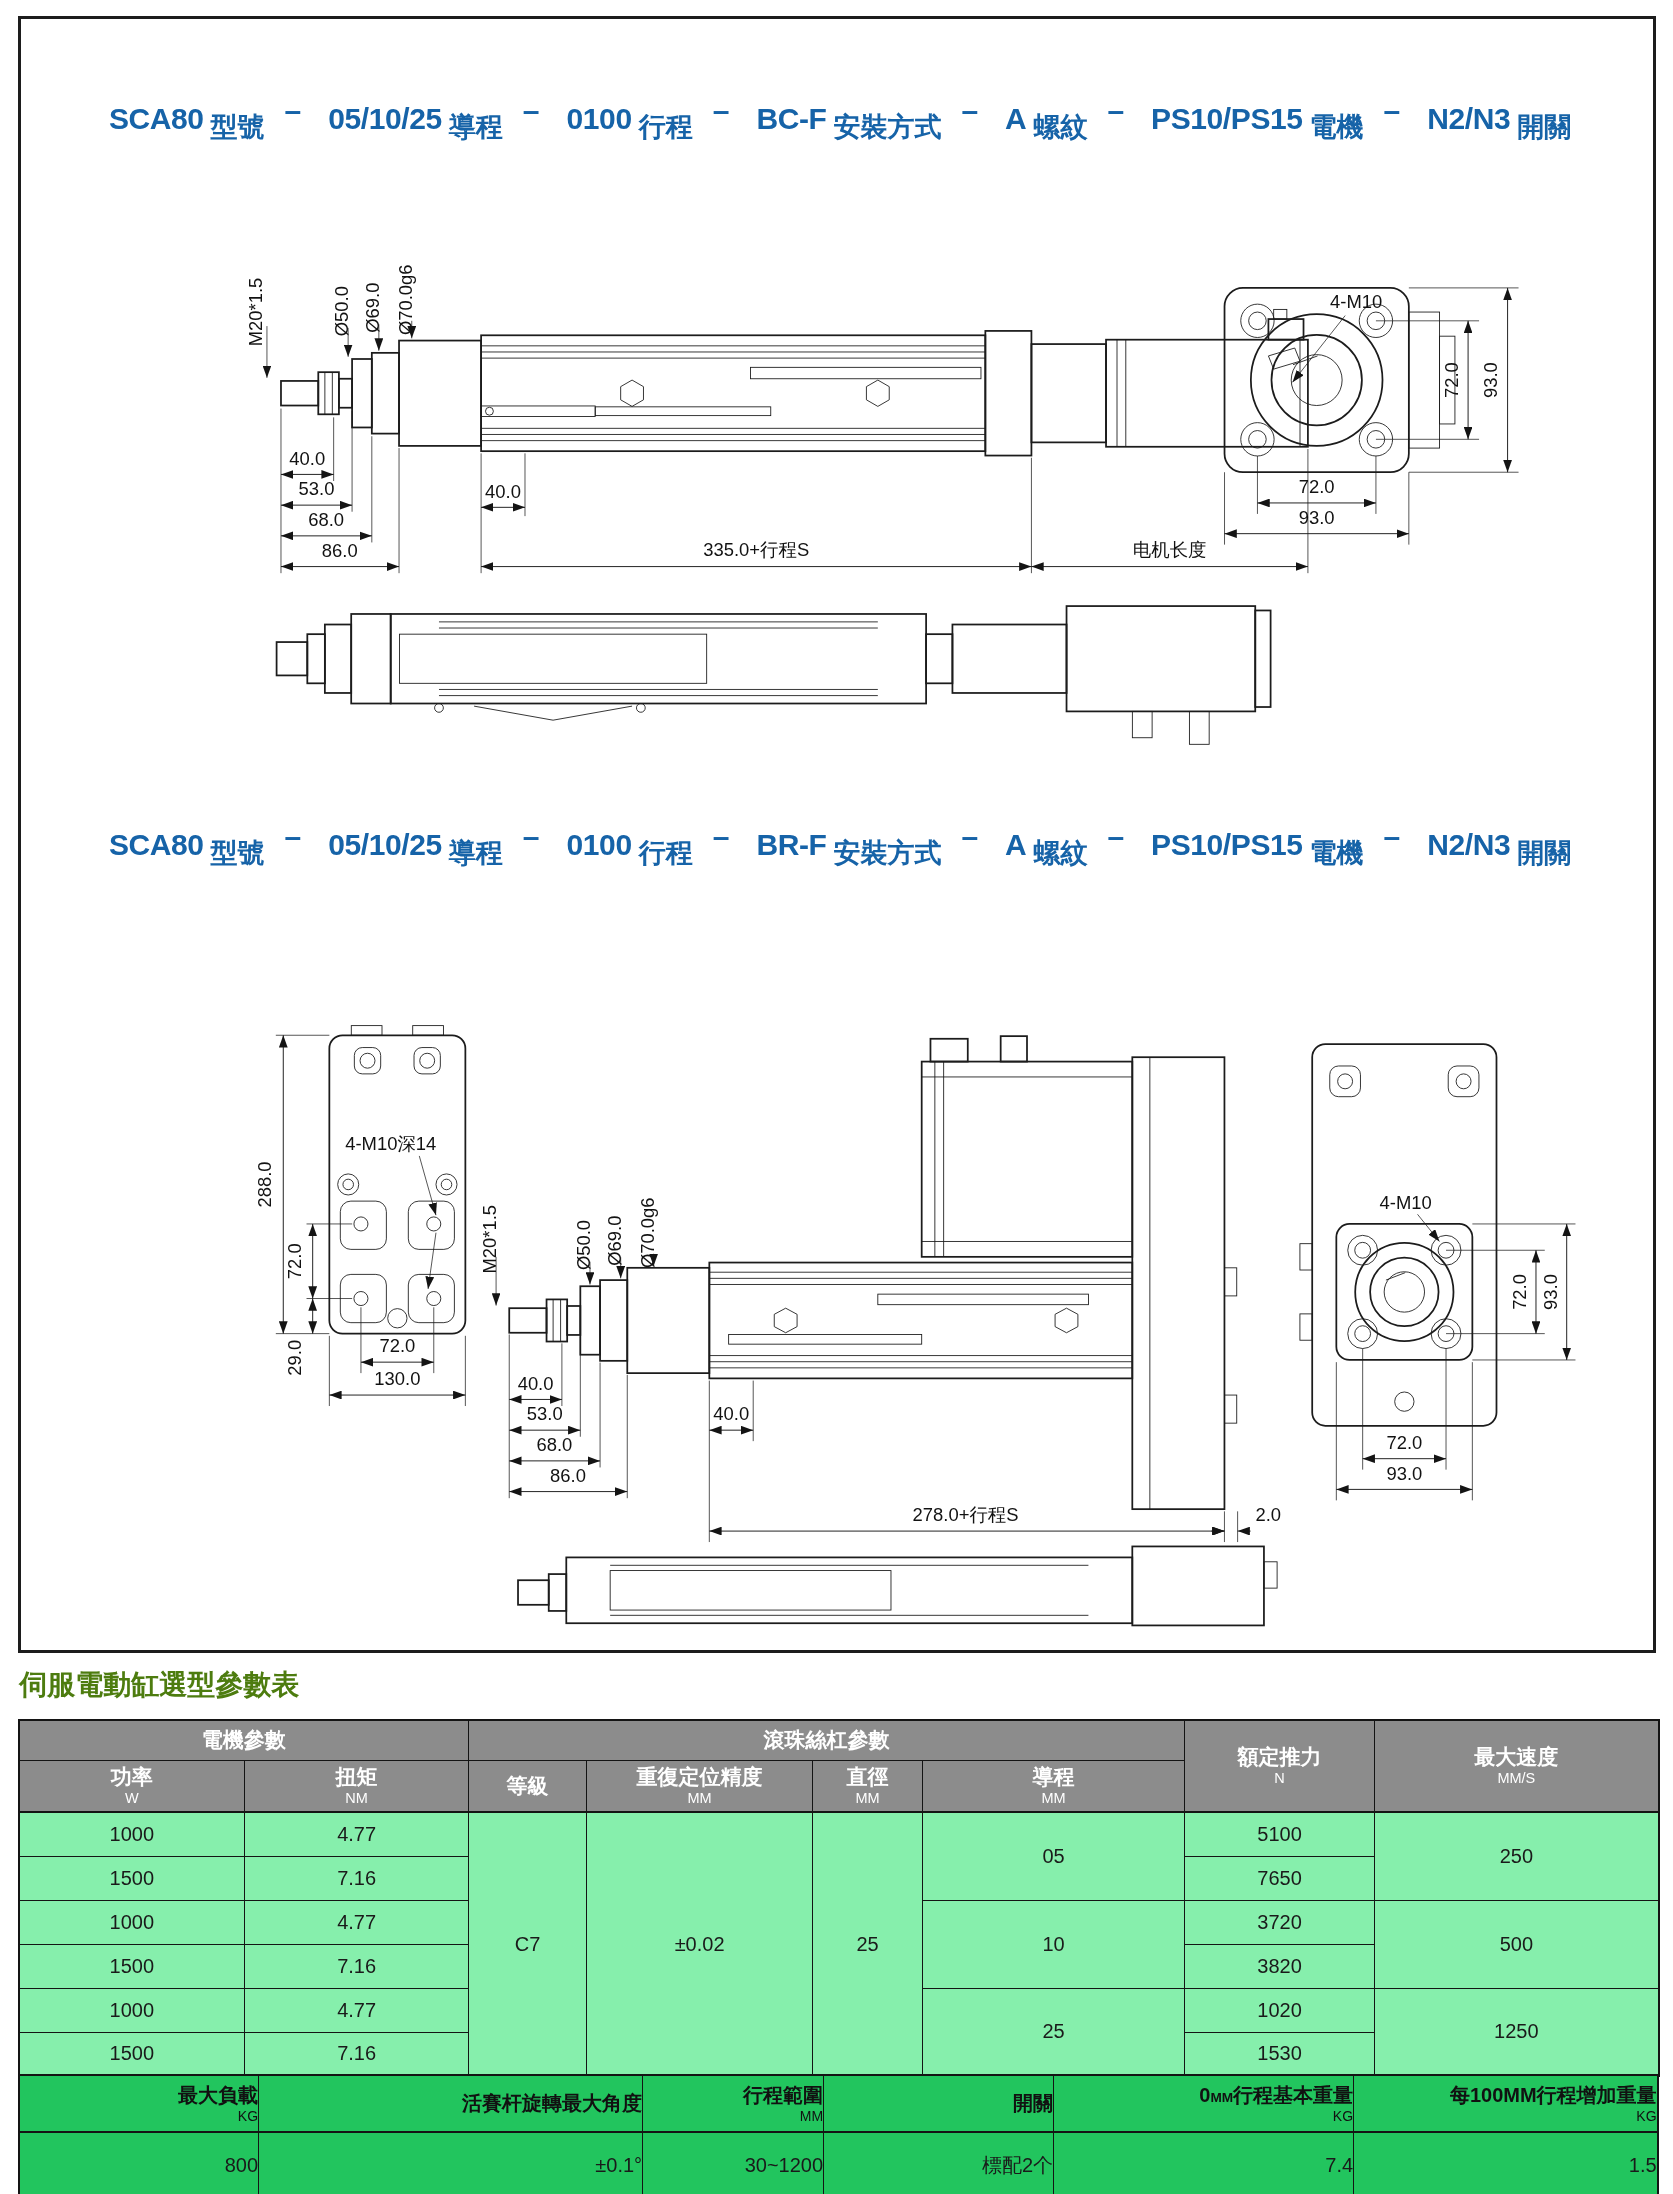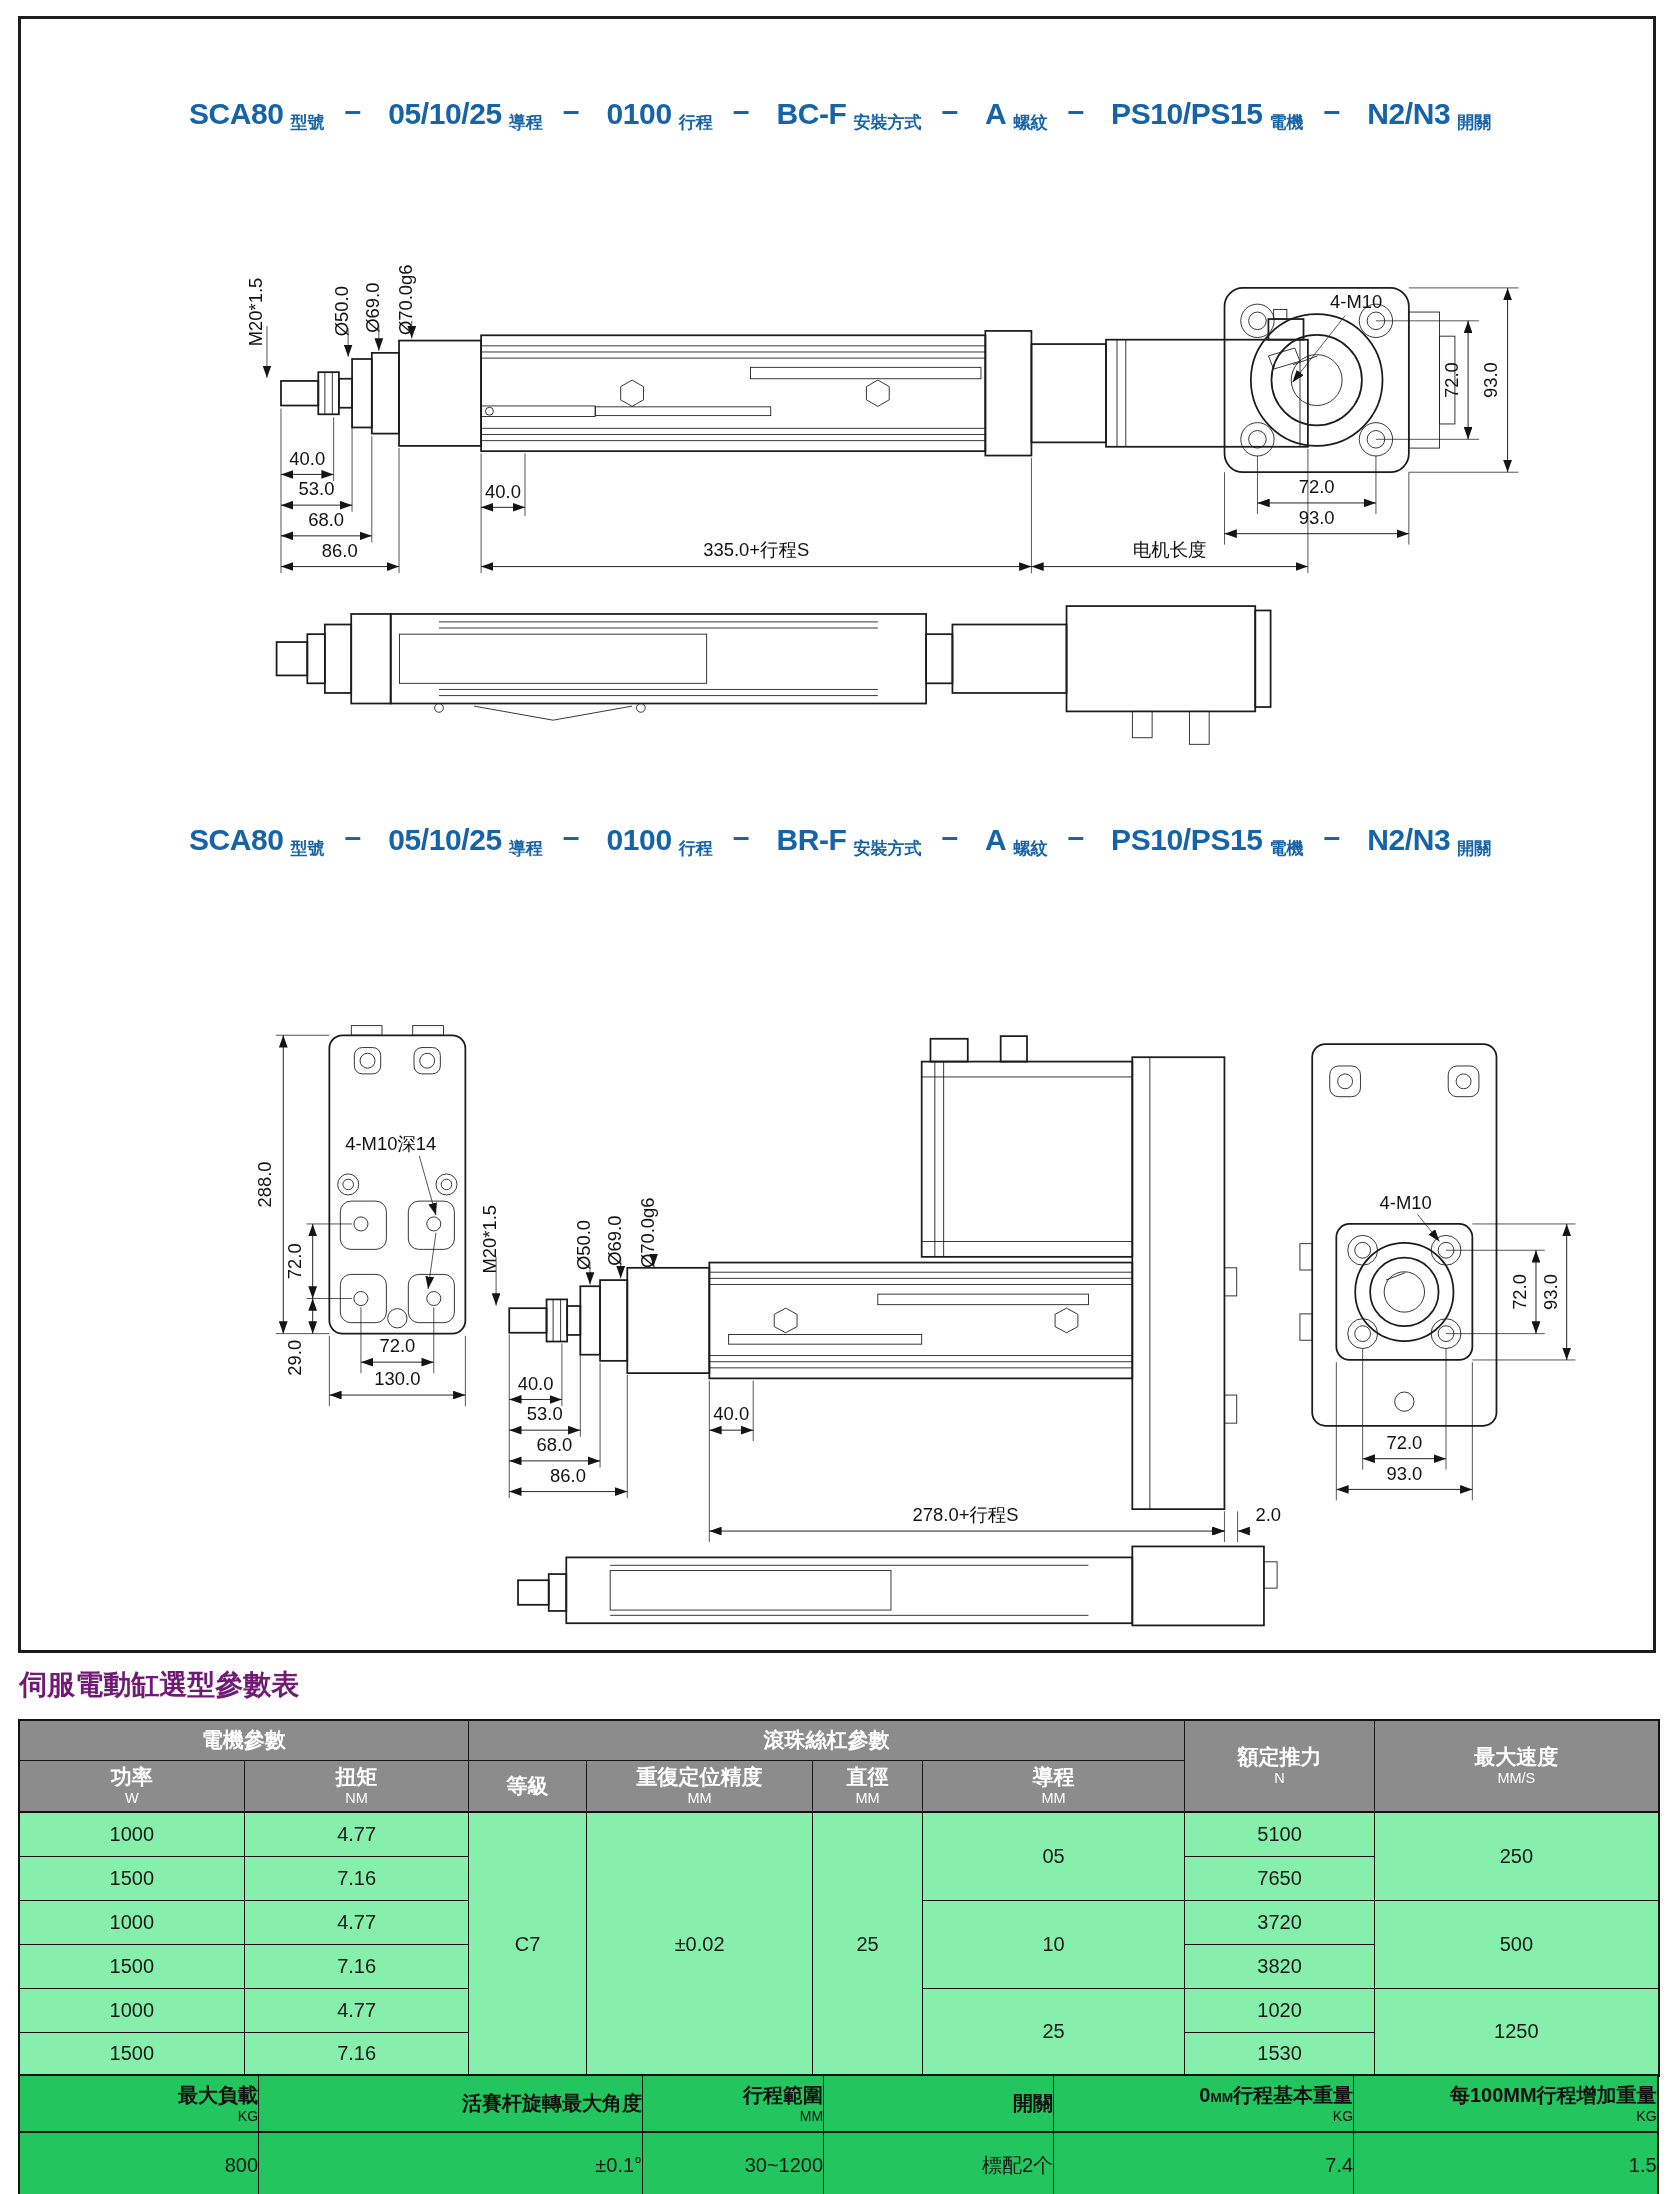--- a/index.html
+++ b/index.html
@@ -7,33 +7,33 @@
   #page{position:relative;width:1673px;height:2212px;background:#ffffff;overflow:hidden;}
 
   
   .frame{position:absolute;left:17.6px;top:16px;width:1638px;height:1637px;border:3.1px solid #1d1d1d;box-sizing:border-box;}
 
   
   .model-line{position:absolute;left:17.6px;width:1638px;display:flex;justify-content:center;align-items:flex-start;}
   .model-line .seg{display:flex;flex-direction:row;align-items:center;}
   .model-line .code{font-size:30px;font-weight:700;color:#1663a8;letter-spacing:-0.4px;padding:0 7px;line-height:1;white-space:nowrap;}
   .model-line .rule{height:3.5px;background:#1663a8;align-self:stretch;margin-top:17.6px;}
-  .model-line .lbl{font-size:17px;font-weight:700;color:#1663a8;margin-top:18.4px;line-height:1;white-space:nowrap;}
+  .model-line .lbl{font-size:27px;font-weight:700;color:#1663a8;margin-top:18.4px;line-height:1;white-space:nowrap;}
   .model-line .dash{font-size:30px;font-weight:700;color:#1663a8;margin:0 20px;line-height:1;}
 
   
   .draw{position:absolute;left:44px;}
   svg .ol{fill:none;stroke:#1c1c1c;stroke-width:4;}
   svg .tl{fill:none;stroke:#1c1c1c;stroke-width:2;}
   svg .ext{fill:none;stroke:#1c1c1c;stroke-width:1.7;}
   svg .dim{fill:none;stroke:#1c1c1c;stroke-width:2.2;}
   svg text{font-family:"Liberation Sans","DejaVu Sans",sans-serif;font-size:42px;fill:#121212;}
 
   
-  .tbl-title{position:absolute;left:19.3px;top:1666px;font-size:28px;font-weight:700;color:#701a75;}
+  .tbl-title{position:absolute;left:19.3px;top:1666px;font-size:28px;font-weight:700;color:#4d7c0f;}
   table.spec{position:absolute;left:17.6px;top:1719px;border-collapse:collapse;table-layout:fixed;}
   table.spec td{border:1.3px solid #141414;text-align:center;vertical-align:middle;padding:0;}
   table.spec{border:2.6px solid #141414;}
   td.hd{background:#8c8c8c;color:#ffffff;}
   .hmain{font-size:21px;font-weight:700;line-height:1.25;}
   .hunit{font-size:14.5px;font-weight:400;line-height:1.2;}
   td.data{font-size:20px;background:#86efac;}
   tr.r-grp{height:40px;}
   tr.r-sub{height:52px;border-bottom:2.6px solid #141414;}
   tr.r-sub td{border-bottom:2.6px solid #141414;}

